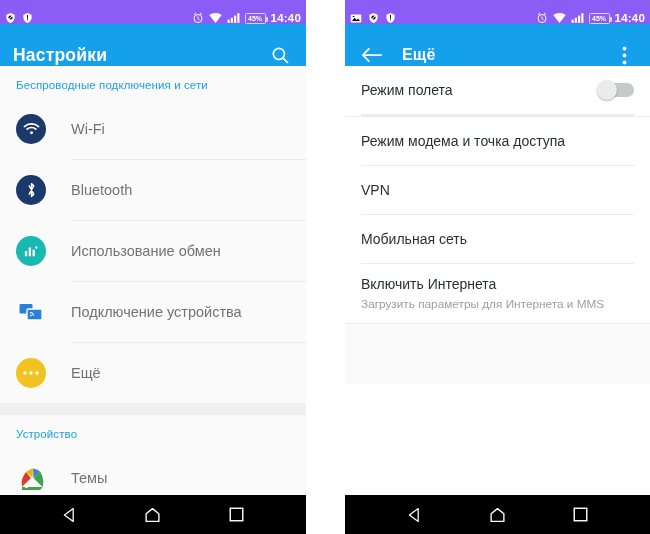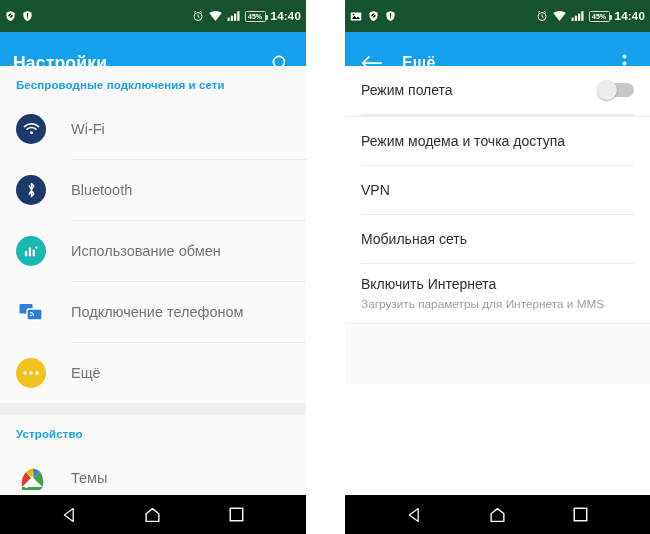--- a/index.html
+++ b/index.html
@@ -5,21 +5,21 @@
   html,body{margin:0;padding:0;background:#ffffff;}
   body{width:650px;height:534px;font-family:"Liberation Sans",sans-serif;overflow:hidden;}
   .stage{position:relative;width:650px;height:534px;background:#ffffff;}
 
   
   .phone{position:absolute;top:0;height:534px;background:#ffffff;overflow:hidden;}
   .phone.left{left:0;width:306px;}
   .phone.right{left:345px;width:305px;}
 
   
-  .statusbar{height:32px;background:#14532d;display:flex;align-items:center;
+  .statusbar{height:24px;background:#8b5cf6;display:flex;align-items:flex-end;
              padding:0 5px;box-sizing:border-box;}
   .sb-left{display:flex;align-items:center;gap:6px;}
   .sb-right{margin-left:auto;display:flex;align-items:center;gap:5px;}
   .sb-ico{display:block;}
   .sb-clock{color:#ffffff;font-size:11.5px;font-weight:bold;letter-spacing:.2px;
             font-family:"Liberation Sans",sans-serif;}
   .batt{position:relative;width:21px;height:11px;border:1.5px solid #d8d8d8;
         border-radius:1.5px;box-sizing:border-box;display:flex;align-items:center;
         justify-content:center;}
   .batt:after{content:"";position:absolute;right:-3.5px;top:3px;width:2px;height:5px;
@@ -32,21 +32,21 @@
   .appbar .title{color:#ffffff;font-size:17.5px;font-weight:bold;letter-spacing:.2px;}
   .appbar .title.sub{font-size:16px;margin-left:18px;font-weight:bold;}
   .appbar .spacer{flex:1;}
   .ab-icon{width:26px;height:26px;display:flex;align-items:center;justify-content:center;}
 
   
   .content{position:absolute;top:66px;left:0;right:0;bottom:39px;
            background:#fafafa;overflow:hidden;}
   .content.white{background:#ffffff;}
 
-  .section-head{font-size:11.5px;color:#1ba1e8;font-weight:bold;
+  .section-head{font-size:11.5px;color:#1ba1e8;font-weight:normal;
                 padding:13px 16px 8px 16px;letter-spacing:.1px;}
 
   .row{display:flex;align-items:center;height:60px;padding:0 16px;
        box-sizing:border-box;background:#fafafa;position:relative;}
   .row .ico{width:30px;height:30px;flex:0 0 30px;border-radius:50%;
             display:flex;align-items:center;justify-content:center;margin-right:25px;}
   .row .label{font-size:14.5px;color:#737373;}
   .divider{height:1px;background:#e8e8e8;margin-left:71px;}
 
   
@@ -168,21 +168,21 @@
       <div class="divider"></div>
 
       <div class="row">
         <div class="ico" style="background:transparent">
           <svg width="24" height="20" viewBox="0 0 24 20">
               <rect x="0.5" y="2" width="13" height="9.5" rx="1" fill="#2a7fdb"></rect>
               <rect x="8" y="7" width="15" height="11" rx="1.2" fill="#2a7fdb" stroke="#fff" stroke-width="1.3"></rect>
               <path d="M11 10.5c2 0 3.4 1.4 3.4 3.3M11 13c.9 0 1.4.5 1.4 1.3" stroke="#fff" stroke-width="1.2" fill="none"></path>
             </svg>
         </div>
-        <div class="label">Подключение телефоном</div>
+        <div class="label">Подключение устройства</div>
       </div>
       <div class="divider"></div>
 
       <div class="row">
         <div class="ico" style="background:#f2c220">
           <svg width="18" height="6" viewBox="0 0 18 6">
               <circle cx="3" cy="3" r="1.7" fill="#fff"></circle>
               <circle cx="9" cy="3" r="1.7" fill="#fff"></circle>
               <circle cx="15" cy="3" r="1.7" fill="#fff"></circle>
             </svg>

